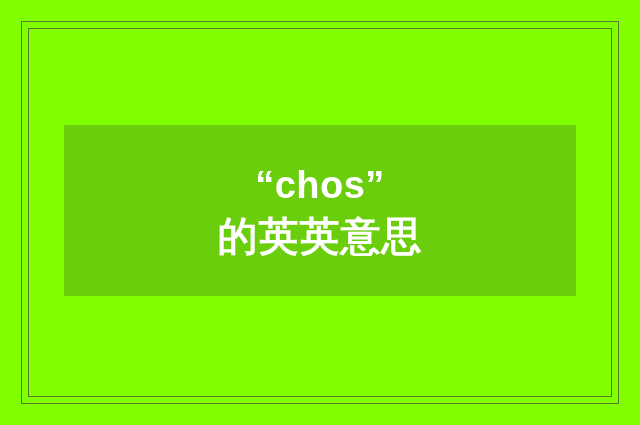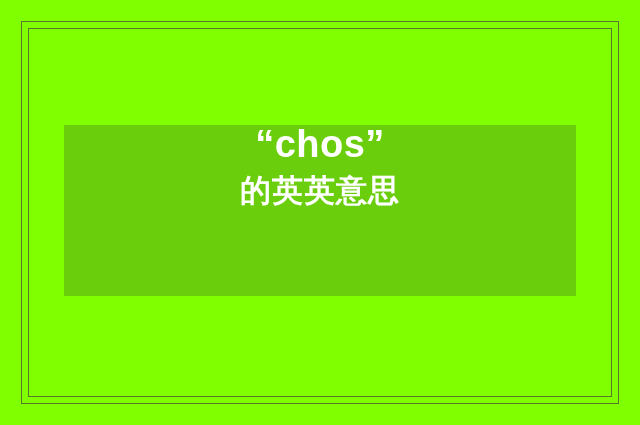--- a/index.html
+++ b/index.html
@@ -48,37 +48,37 @@
   .panel {
     position: absolute;
     left: 64px;
     top: 125px;
     width: 512px;
     height: 171px;
     background: #6bce0c;
     display: flex;
     flex-direction: column;
     align-items: center;
-    justify-content: flex-start;
+    justify-content: center;
   }
 
   .title-line {
     color: #ffffff;
     font-weight: bold;
     text-align: center;
     white-space: nowrap;
     line-height: 1.0;
   }
   .title-primary {
     font-size: 38px;
     letter-spacing: 0.5px;
     margin-bottom: 12px;
   }
   .title-secondary {
-    font-size: 31px;
+    font-size: 40px;
     letter-spacing: 1px;
   }
 </style>
 </head>
 <body>
 
 <div id="canvas">
 
   <div class="frame frame-outer"></div>
 

